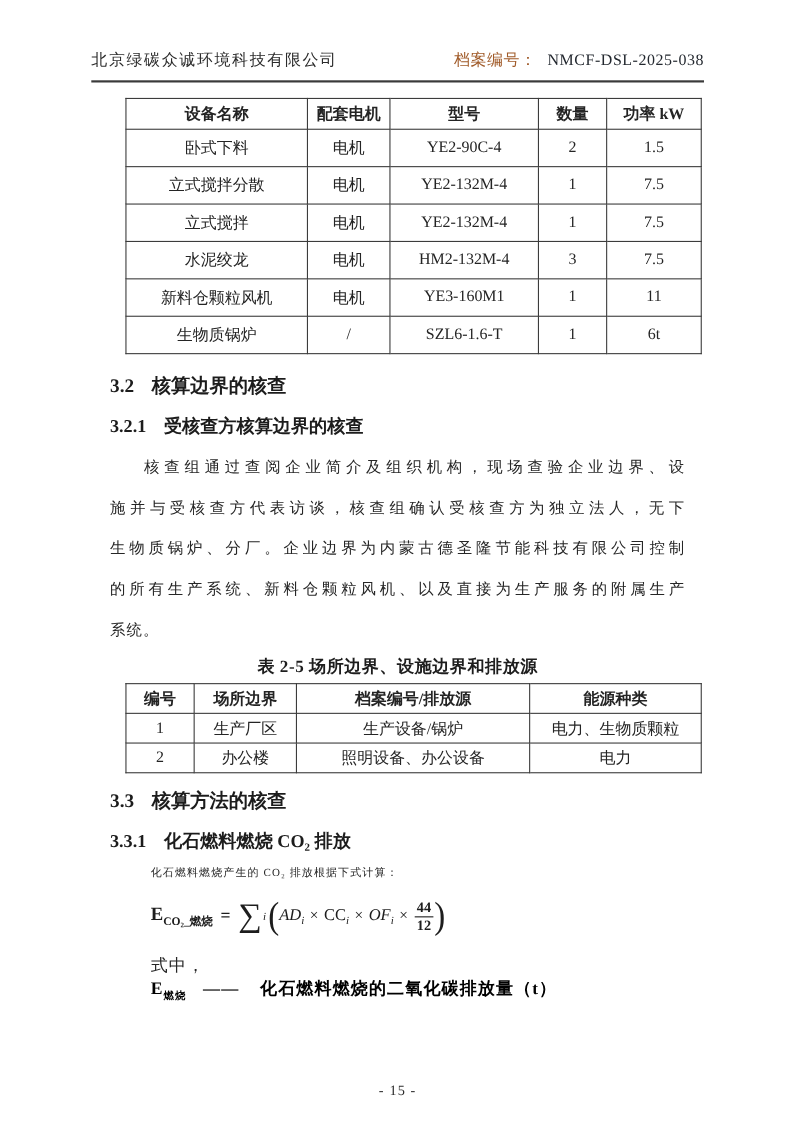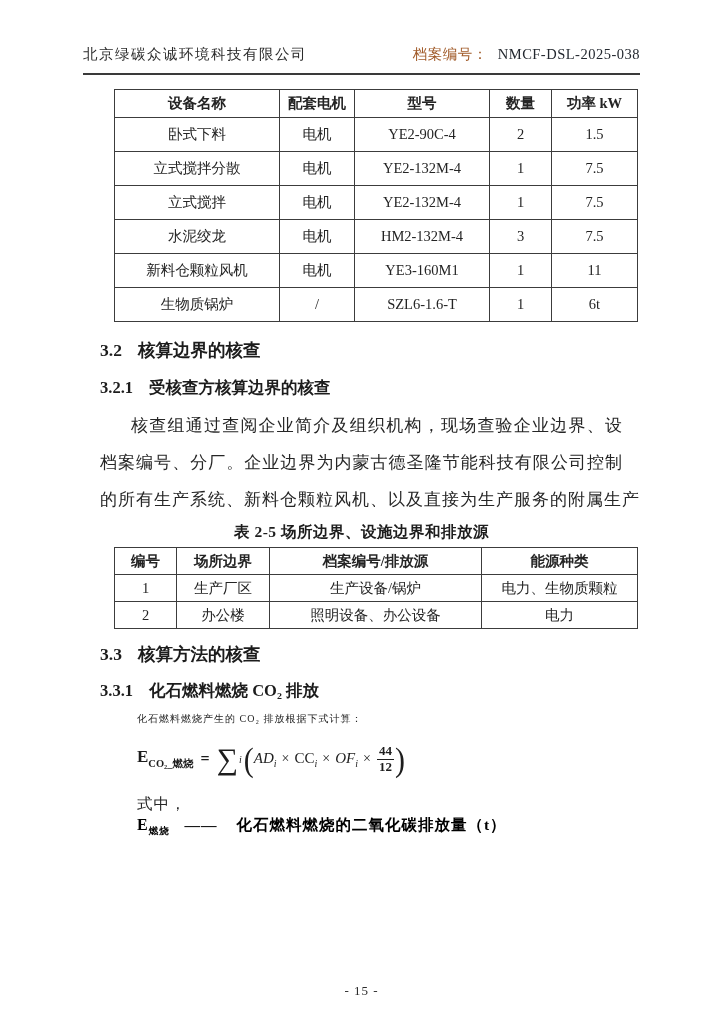--- a/index.html
+++ b/index.html
@@ -38,21 +38,21 @@
   
   .h2 { font-size:17.5px; font-weight:bold; color:#1c1c1c; margin-left:17px; }
   .h3 { font-size:16.5px; font-weight:bold; color:#1c1c1c; margin-left:17px; }
   .h2 .sec-num, .h3 .sec-num { margin-right:16px; }
   .sec-32 { margin-top:16px; }
   .sec-321 { margin-top:15px; }
   .sec-33 { margin-top:13px; }
   .sec-331 { margin-top:14px; }
 
   
-  .para { margin-top:8px; margin-left:17px; width:523px; font-size:17px; color:#262626; }
+  .para { margin-top:8px; margin-left:17px; width:523px; font-size:14px; color:#262626; }
   .para-line { line-height:37px; height:37px; text-align:justify; text-align-last:justify; letter-spacing:1px; white-space:nowrap; }
   .para-line.first { text-indent:31px; }
   .para-line.last { text-align-last:left; }
 
   
   .caption { margin-top:4px; margin-left:17px; width:523px; text-align:center;
     font-size:15.5px; font-weight:bold; color:#1d1d1d; letter-spacing:0.5px; }
   .b35-tbl { margin-top:4px; }
   .b35-tbl th { height:27px; }
   .b35-tbl td { height:27px; }
@@ -164,22 +164,24 @@
   <div class="h2 sec-32">
     <span class="sec-num">3.2</span><span>核算边界的核查</span>
   </div>
 
   <div class="h3 sec-321">
     <span class="sec-num">3.2.1</span><span>受核查方核算边界的核查</span>
   </div>
 
   <div class="para">
     <div class="para-line first">核查组通过查阅企业简介及组织机构，现场查验企业边界、设</div>
-    <div class="para-line">档案编号、分厂。企业边界为内蒙古德圣隆节能科技有限公司控制</div>
+    <div class="para-line">施并与受核查方代表访谈，核查组确认受核查方为独立法人，无下</div>
+    <div class="para-line">生物质锅炉、分厂。企业边界为内蒙古德圣隆节能科技有限公司控制</div>
     <div class="para-line">的所有生产系统、新料仓颗粒风机、以及直接为生产服务的附属生产</div>
+    <div class="para-line last">系统。</div>
   </div>
 
   <div class="caption">表 2-5  场所边界、设施边界和排放源</div>
 
   <table class="tbl b35-tbl">
     <colgroup>
         <col class="c-b1">
         <col class="c-b2">
         <col class="c-b3">
         <col class="c-b4">

